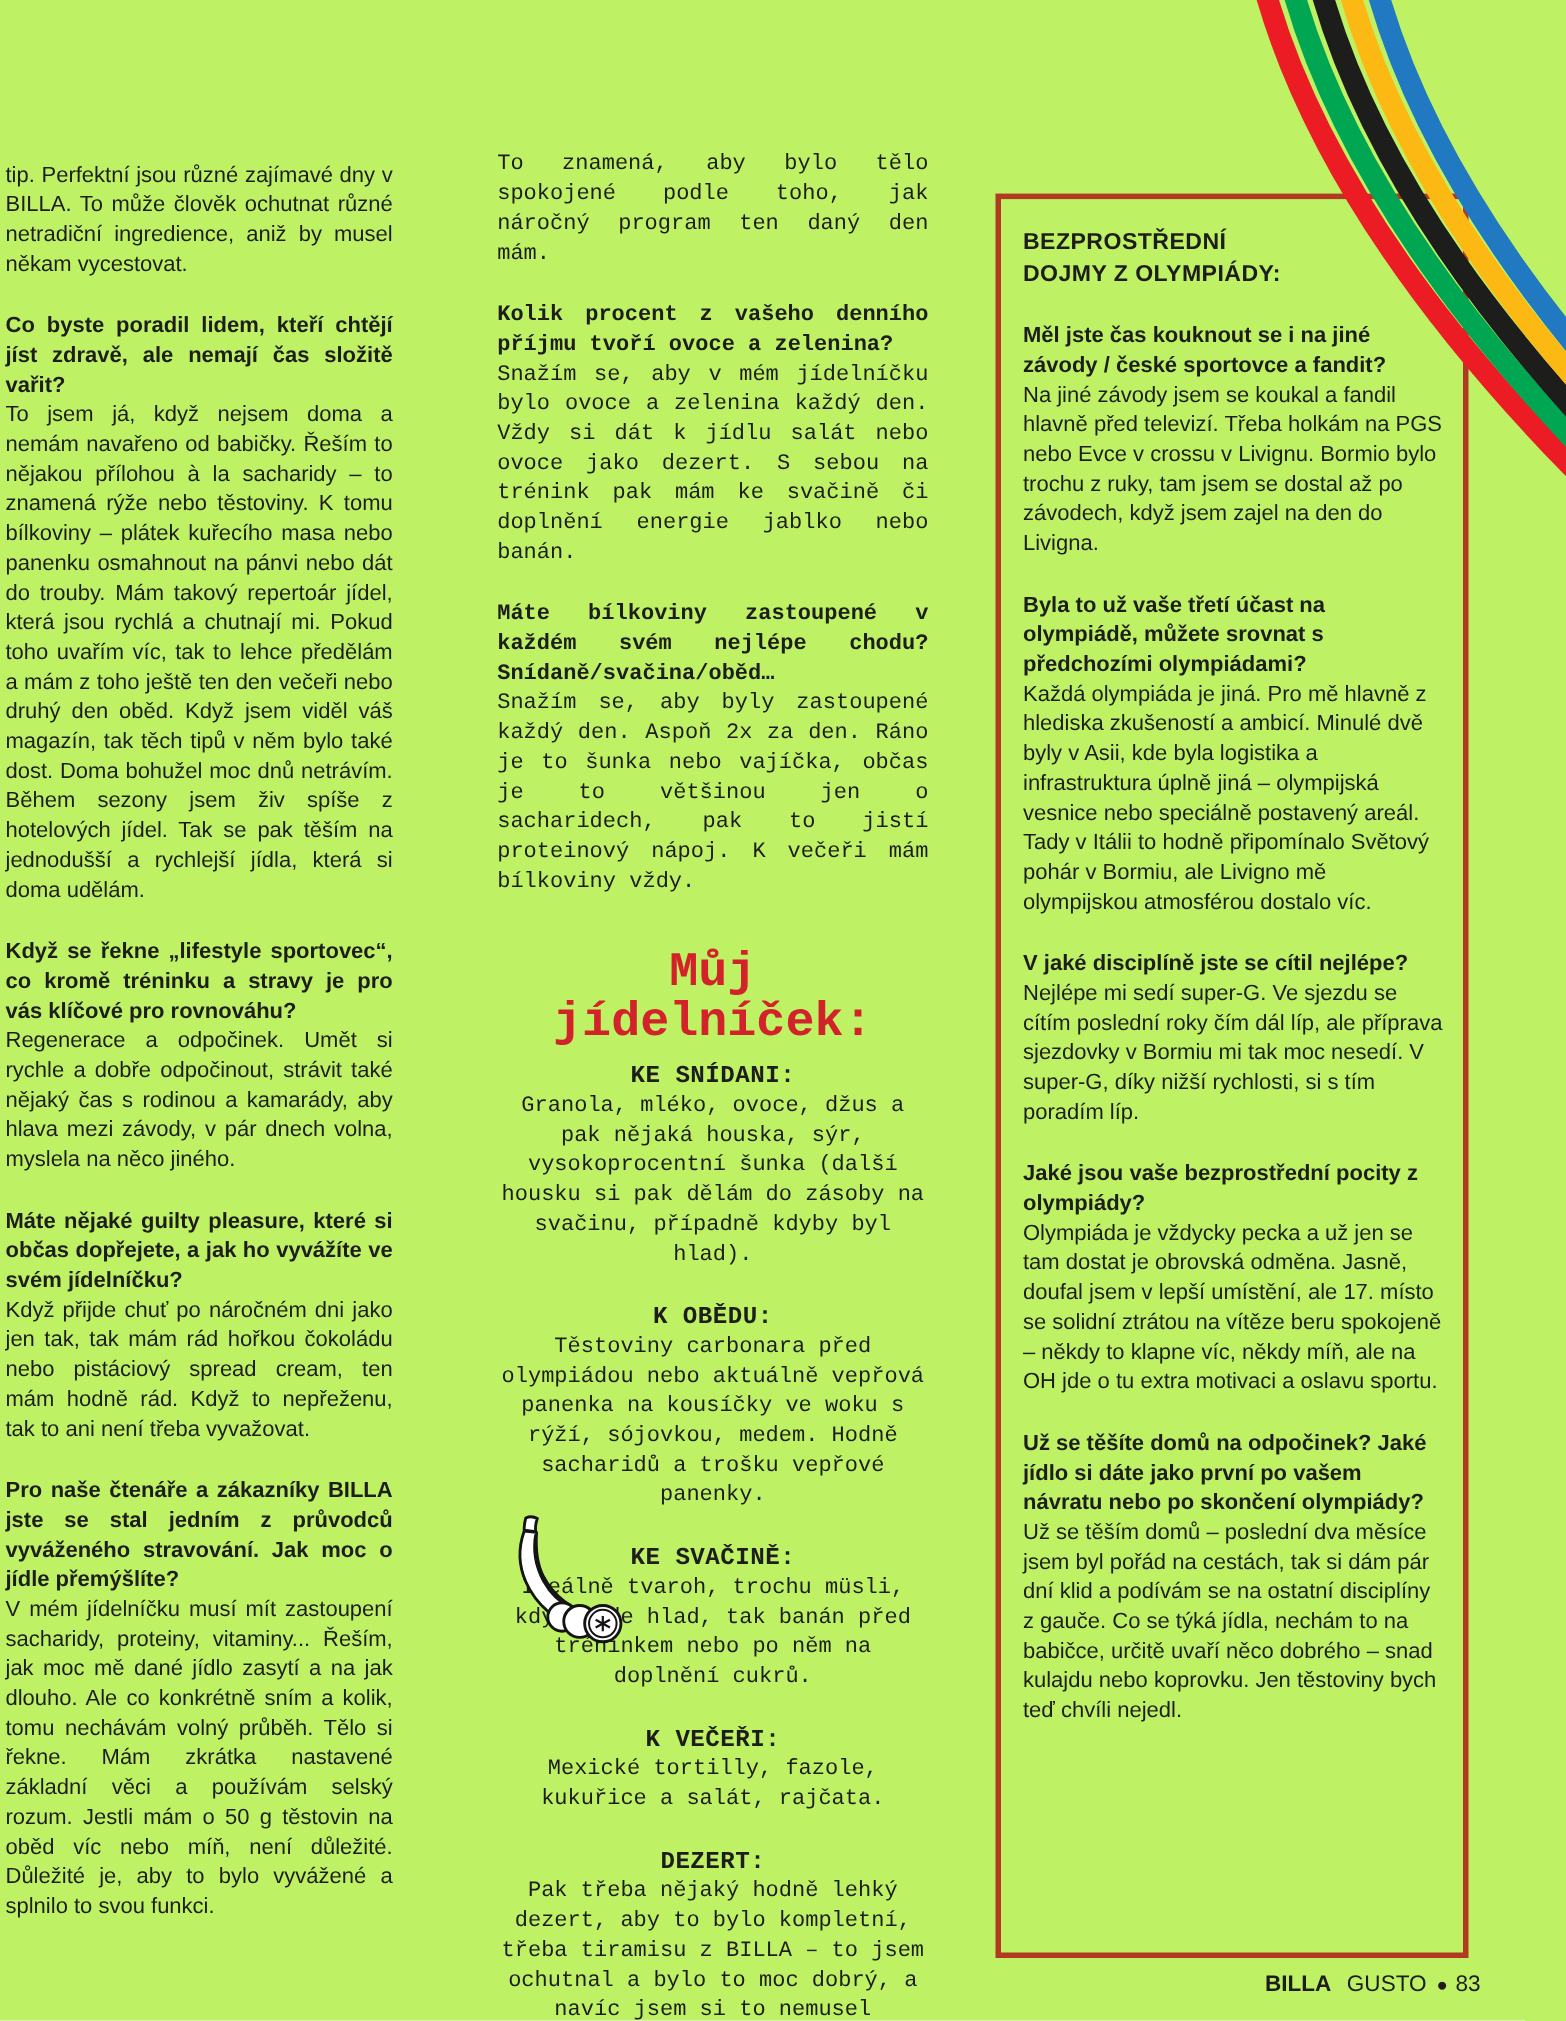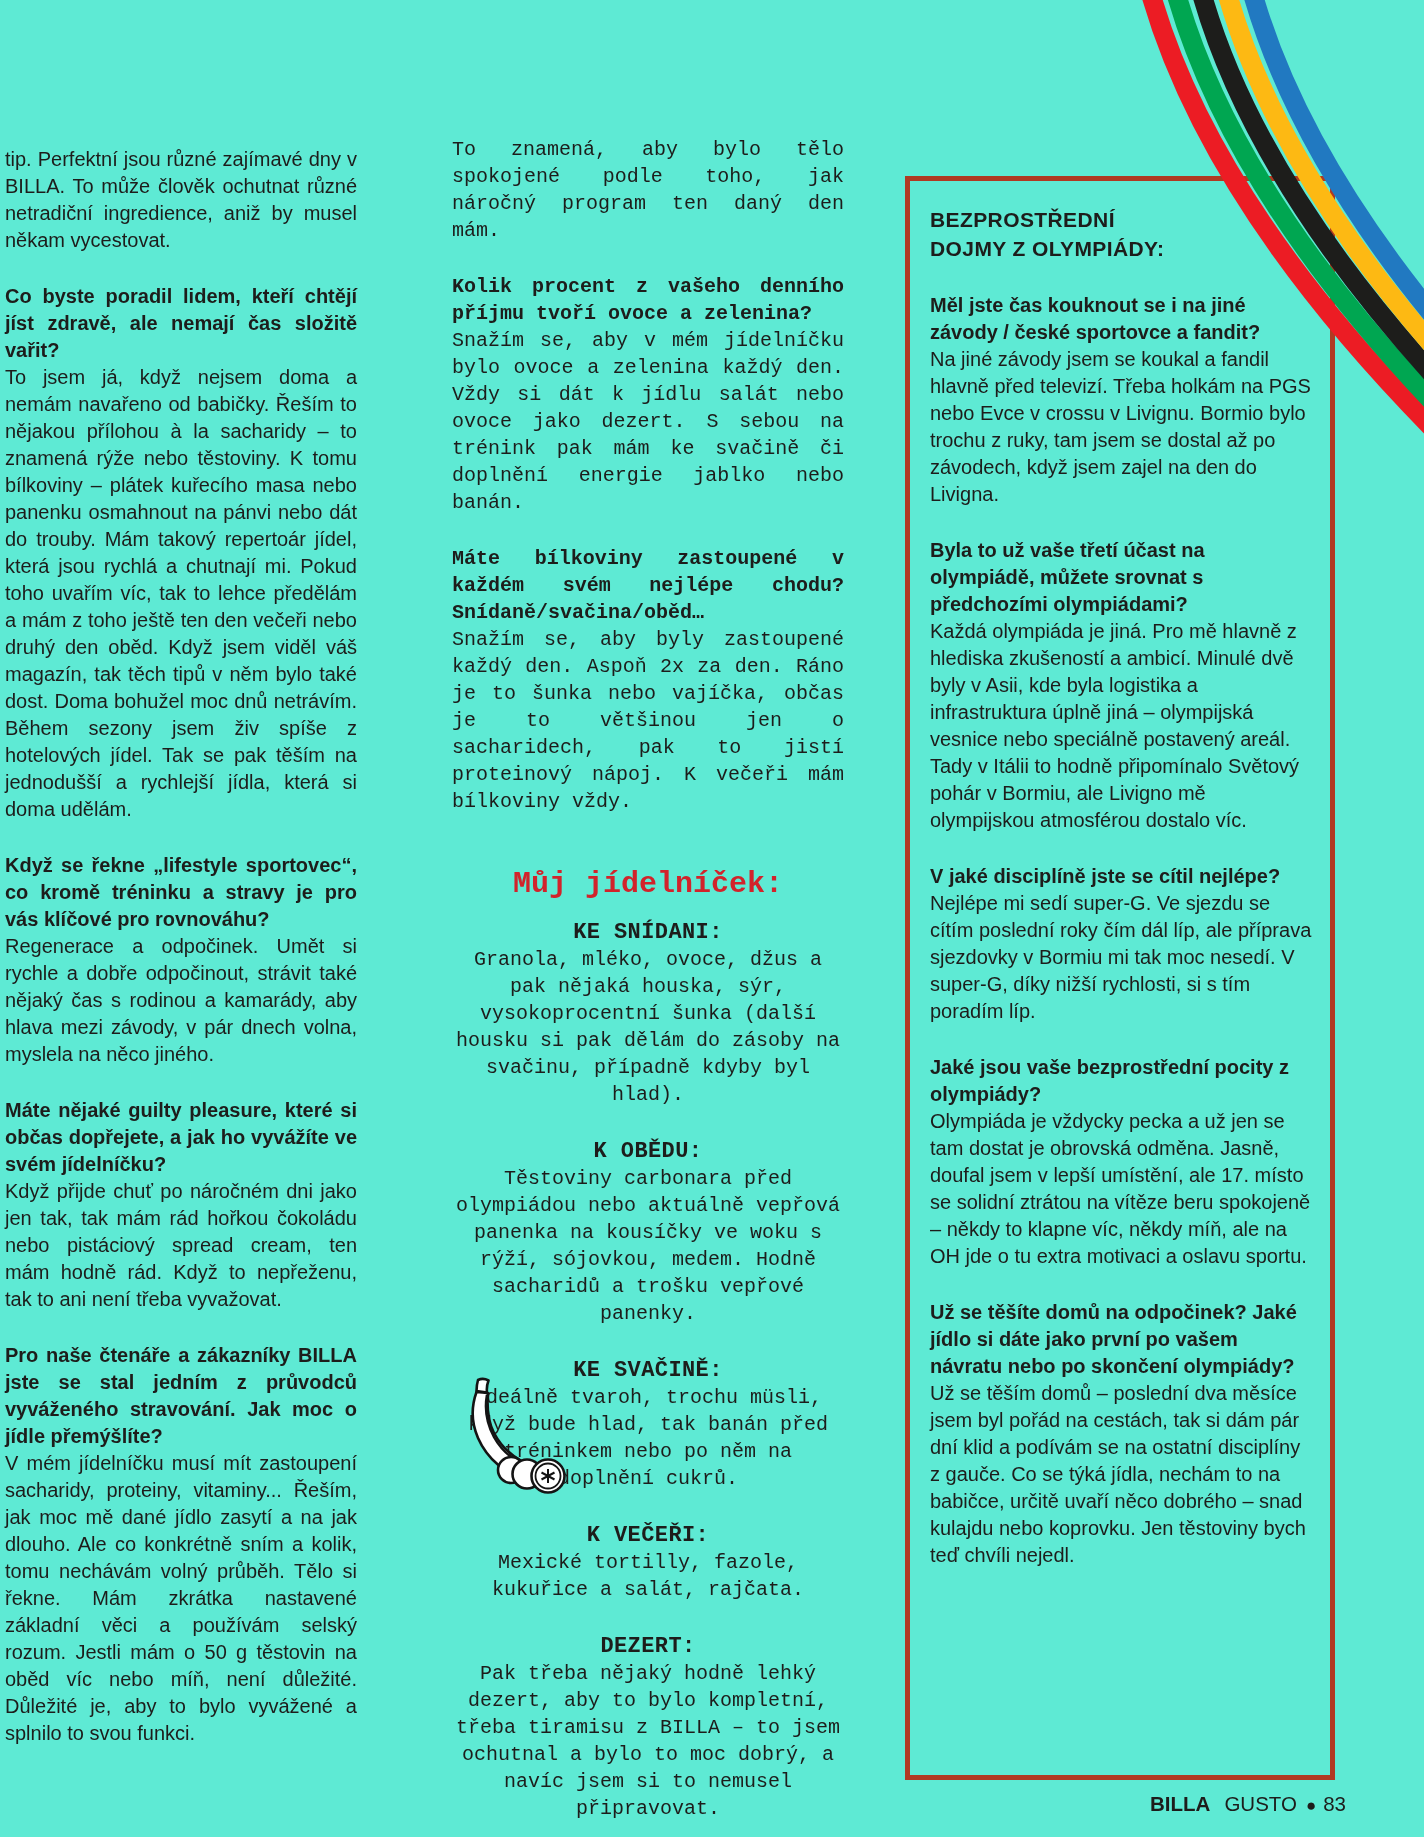--- a/index.html
+++ b/index.html
@@ -4,21 +4,21 @@
 <style>
   :root{
     --accent:#d2232b;
     --box-border:#b03a22;
     --ink:#1d1d1b;
   }
   html,body{margin:0;padding:0;background:#ffffff;}
   .page{
     position:relative;
     width:1424px;height:1837px;
-    background:#5eead4;
+    background:#bef264;
     overflow:hidden;
     font-family:"Liberation Sans", sans-serif;
     color:var(--ink);
   }
   .col{position:absolute;font-size:20px;line-height:27px;}
   .col1{left:5px;top:146px;width:352px;}
   .col2{left:452px;top:136px;width:392px;font-family:Liberation Mono, monospace;}
   .redbox{
     position:absolute;
     left:905px;top:176px;width:430px;height:1604px;
@@ -32,21 +32,21 @@
   .t-body{text-align:justify;}
   .t-q{font-weight:700;text-align:justify;margin-top:29px;}
   .redbox .t-body,.redbox .t-q{text-align:left;}
   .t-box-title{
     font-weight:700;font-size:21px;line-height:29px;
     letter-spacing:.4px;white-space:pre-line;
   }
   .t-menu-title{
     margin-top:46px;
     color:var(--accent);
-    font-weight:700;font-size:30px;line-height:46px;
+    font-weight:700;font-size:44px;line-height:46px;
     text-align:center;
   }
   .t-menu-h{
     margin-top:30px;font-weight:700;font-size:22px;
     letter-spacing:.4px;text-align:center;
   }
   .t-menu-title + .t-menu-h{margin-top:12px;}
   .t-menu-i{text-align:center;}
   .stripes{
     position:absolute;left:0;top:0;width:1424px;height:540px;

